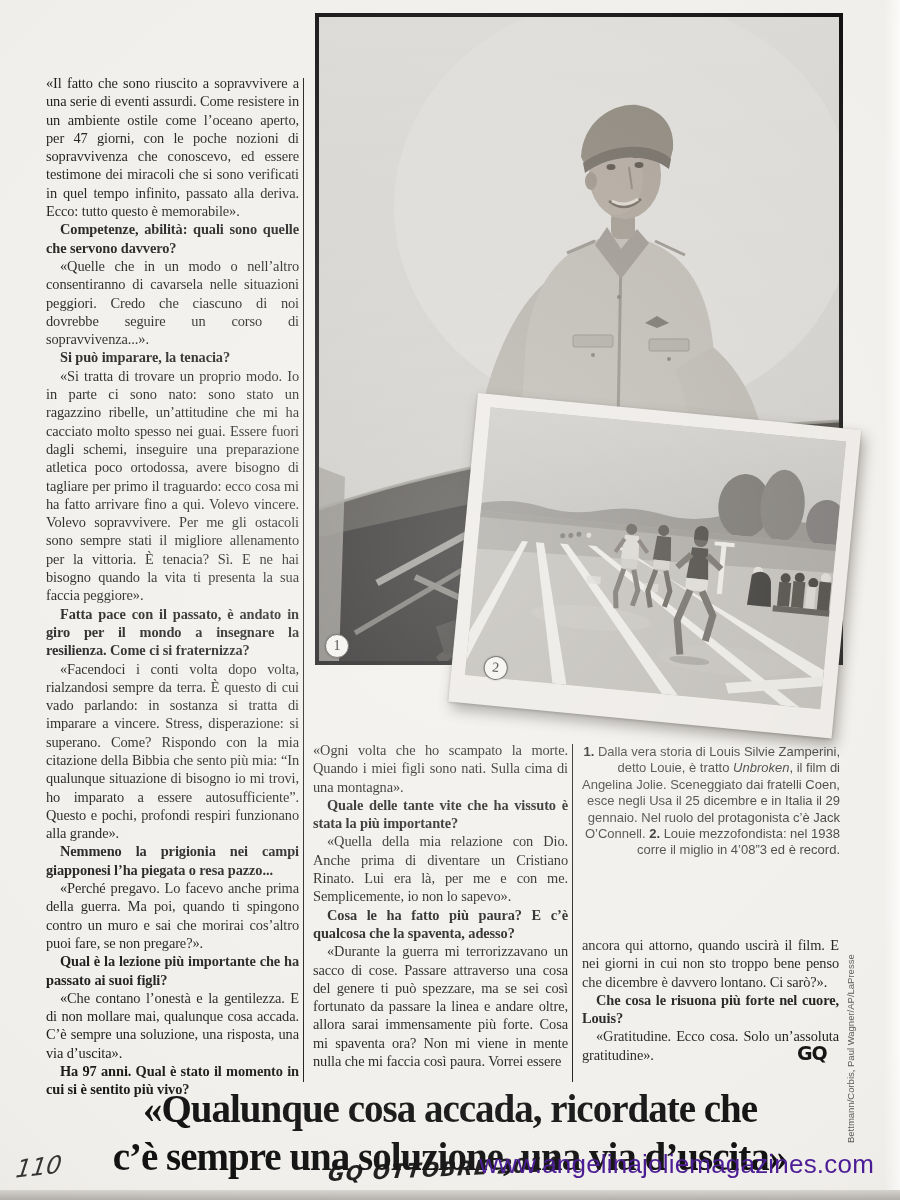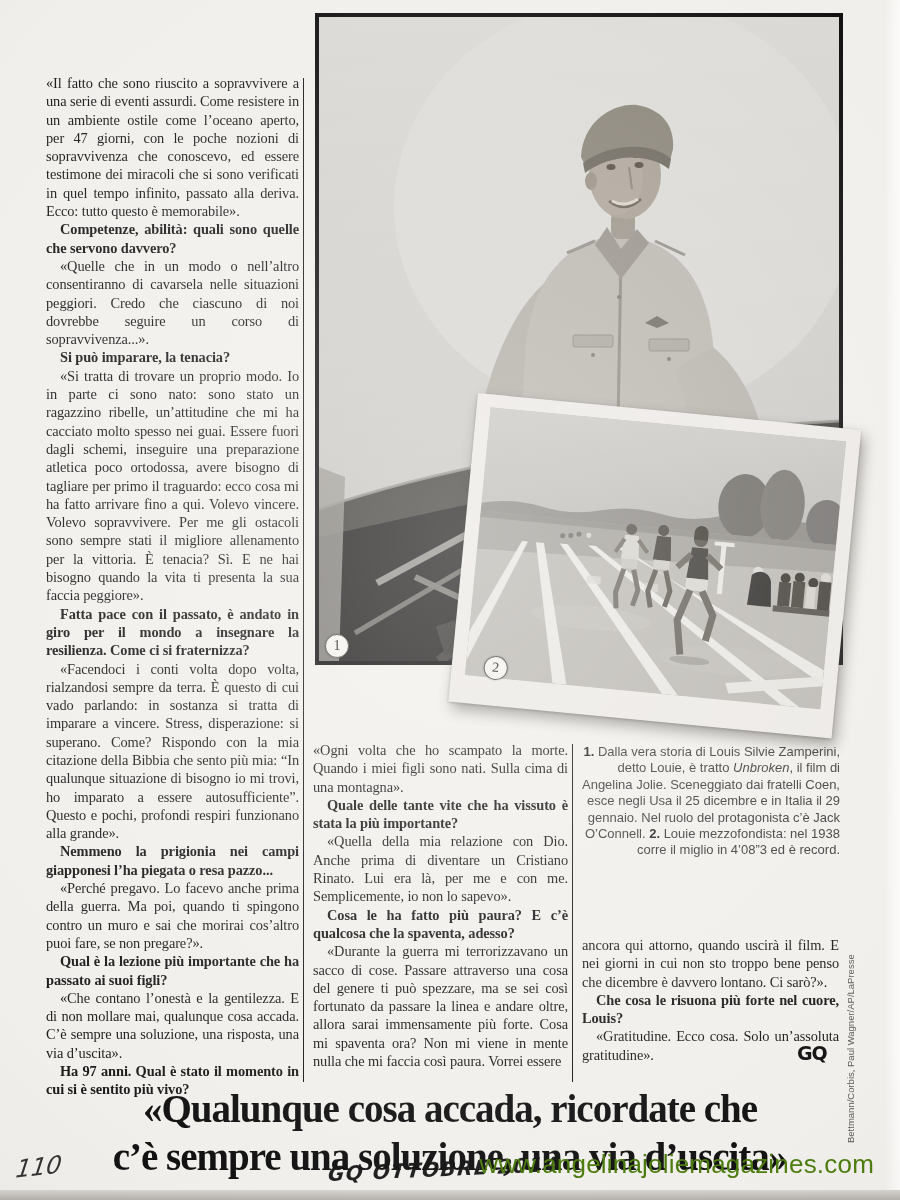--- a/index.html
+++ b/index.html
@@ -50,21 +50,21 @@
   #pullquote{position:absolute;left:38px;top:1085px;width:824px;text-align:center;z-index:3;
              font-weight:bold;font-size:39px;line-height:48px;letter-spacing:-1px;color:#121212;}
 
   
   #pagenum{position:absolute;left:16px;top:1153px;font-family:"DejaVu Sans",sans-serif;
            font-style:italic;font-size:24px;color:#333;transform:rotate(-6deg) skewX(-14deg);}
   #footer-issue{position:absolute;left:328px;top:1157px;font-family:"DejaVu Sans",sans-serif;
            font-style:italic;font-weight:bold;font-size:20px;letter-spacing:1.5px;color:#1d1d1d;
            transform:rotate(-2.5deg) skewX(-8deg);}
   #footer-url{position:absolute;right:26px;top:1149px;font-family:"Liberation Sans",sans-serif;
-           font-size:26px;color:#4d7c0f;letter-spacing:0.2px;z-index:51;}
+           font-size:26px;color:#4c1d95;letter-spacing:0.2px;z-index:51;}
 
   #gq-logo{position:absolute;left:797px;top:1042px;font-family:"DejaVu Sans",sans-serif;
            font-weight:900;font-size:19px;letter-spacing:-1px;color:#111;}
   #credit{position:absolute;left:845px;top:1003px;height:140px;writing-mode:vertical-rl;
           transform:rotate(180deg);font-family:"Liberation Sans",sans-serif;font-size:9.5px;
           color:#5a5a5a;white-space:nowrap;}
 </style>
 </head>
 <body>
 

